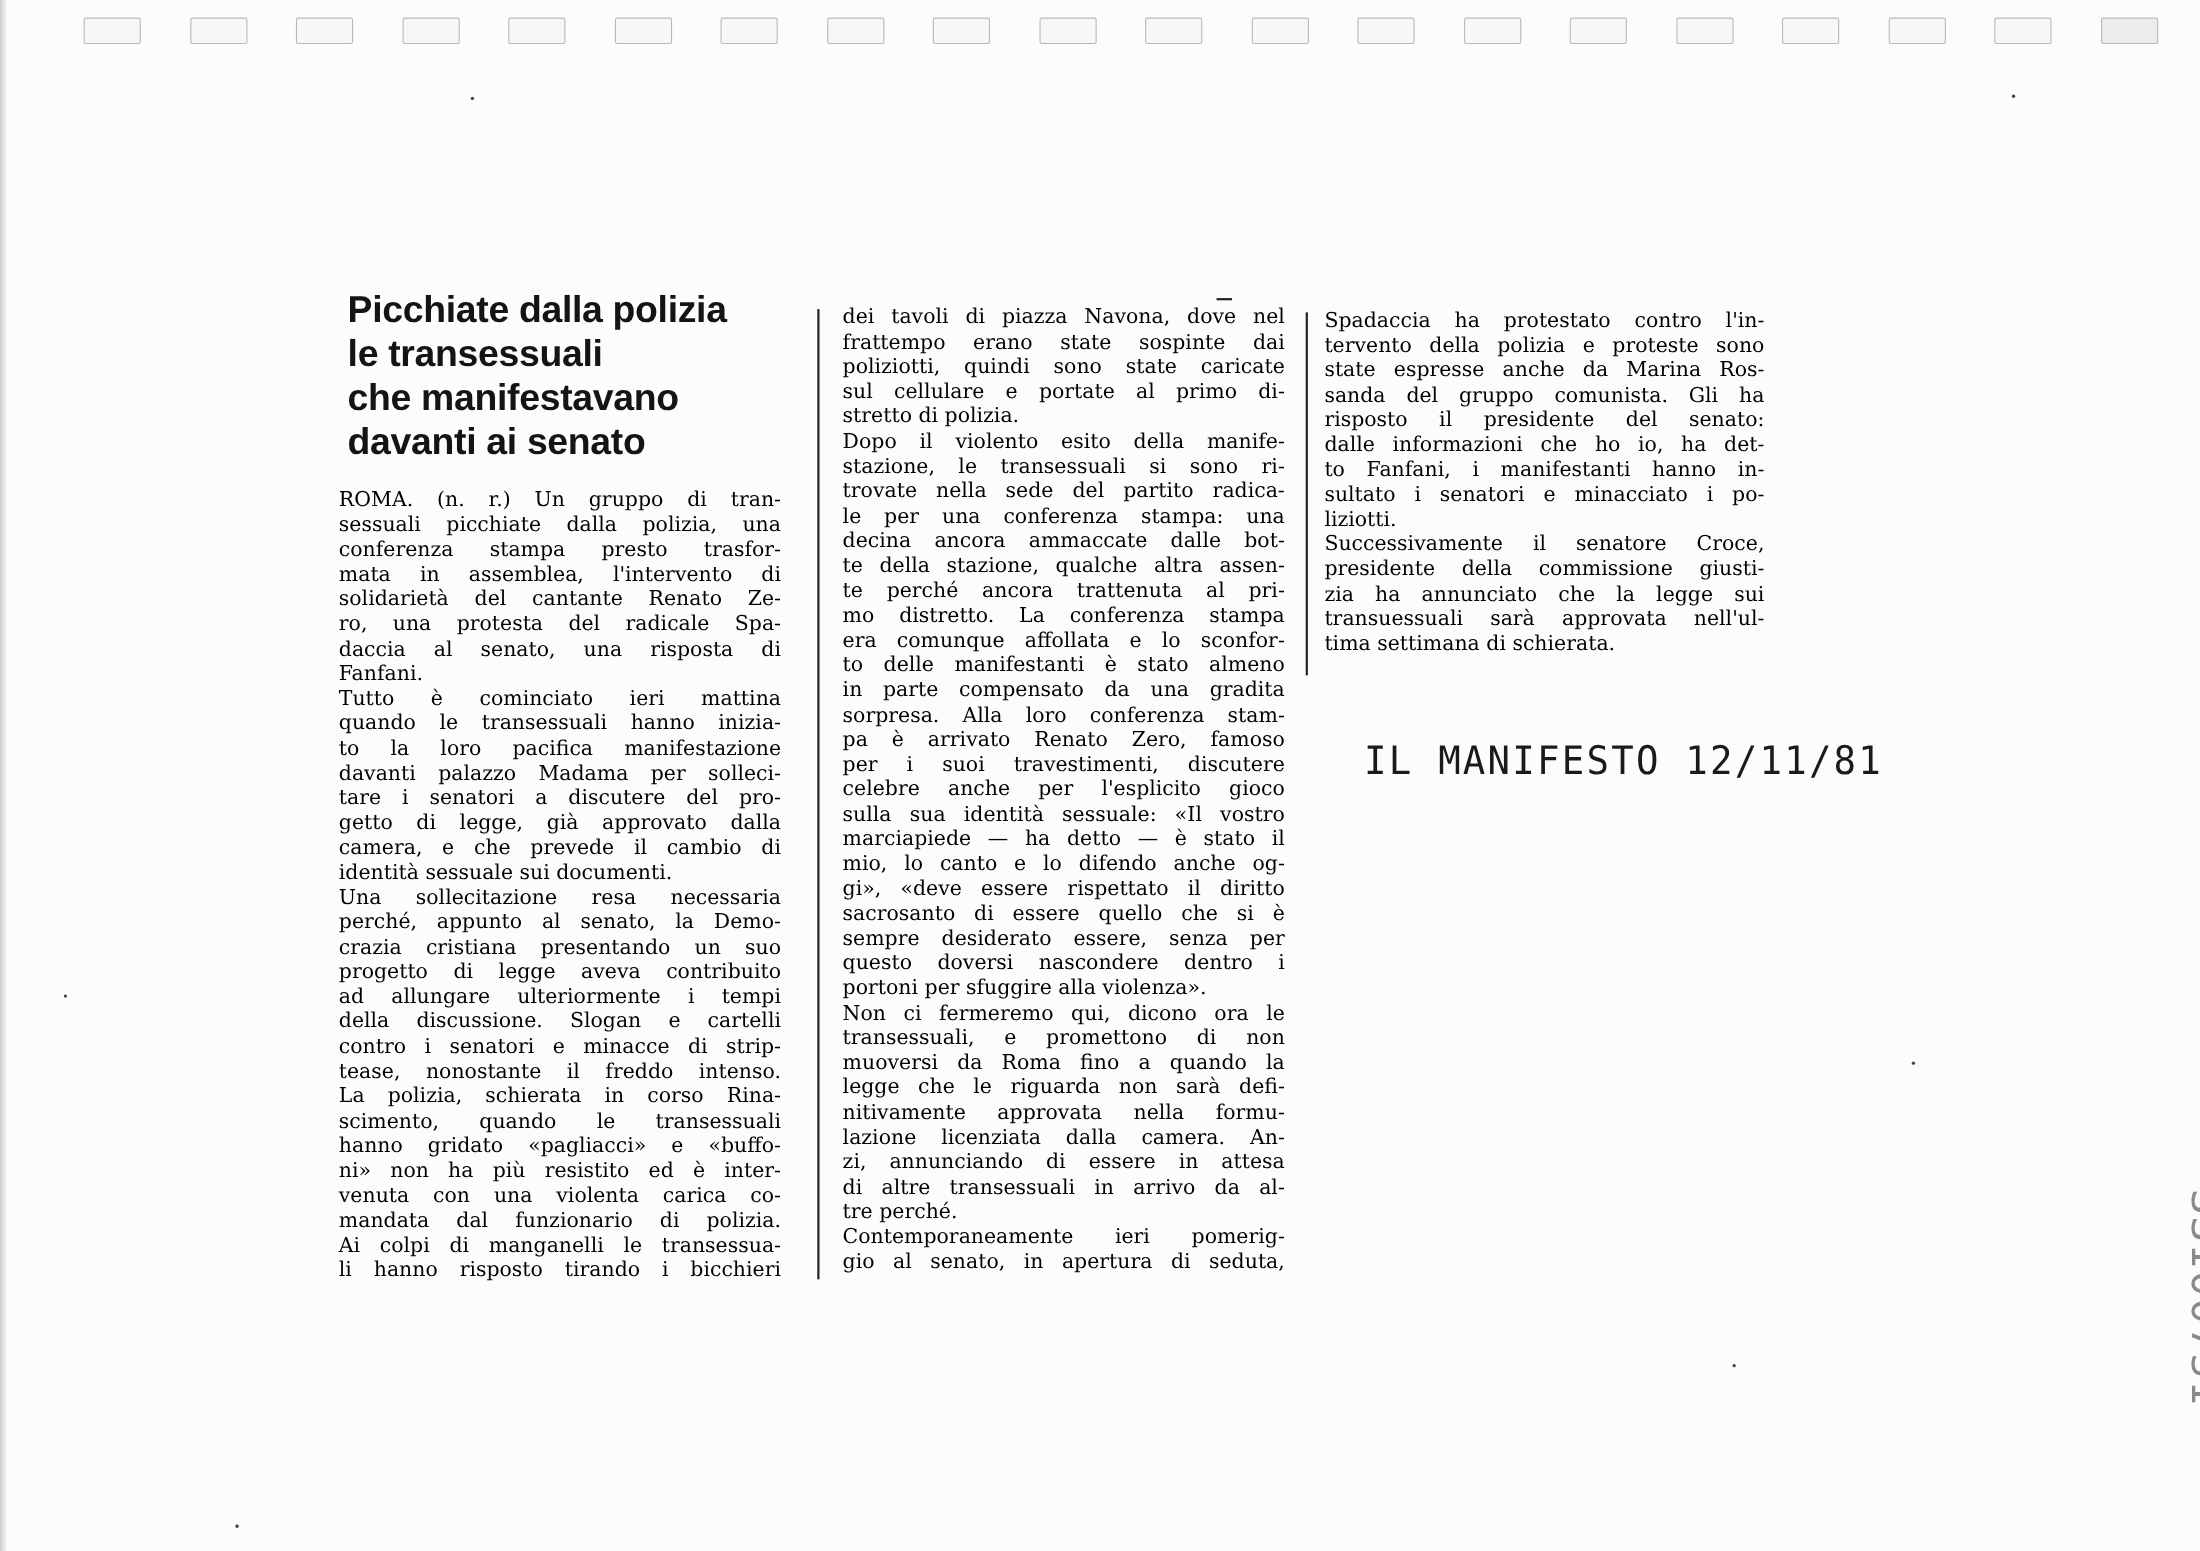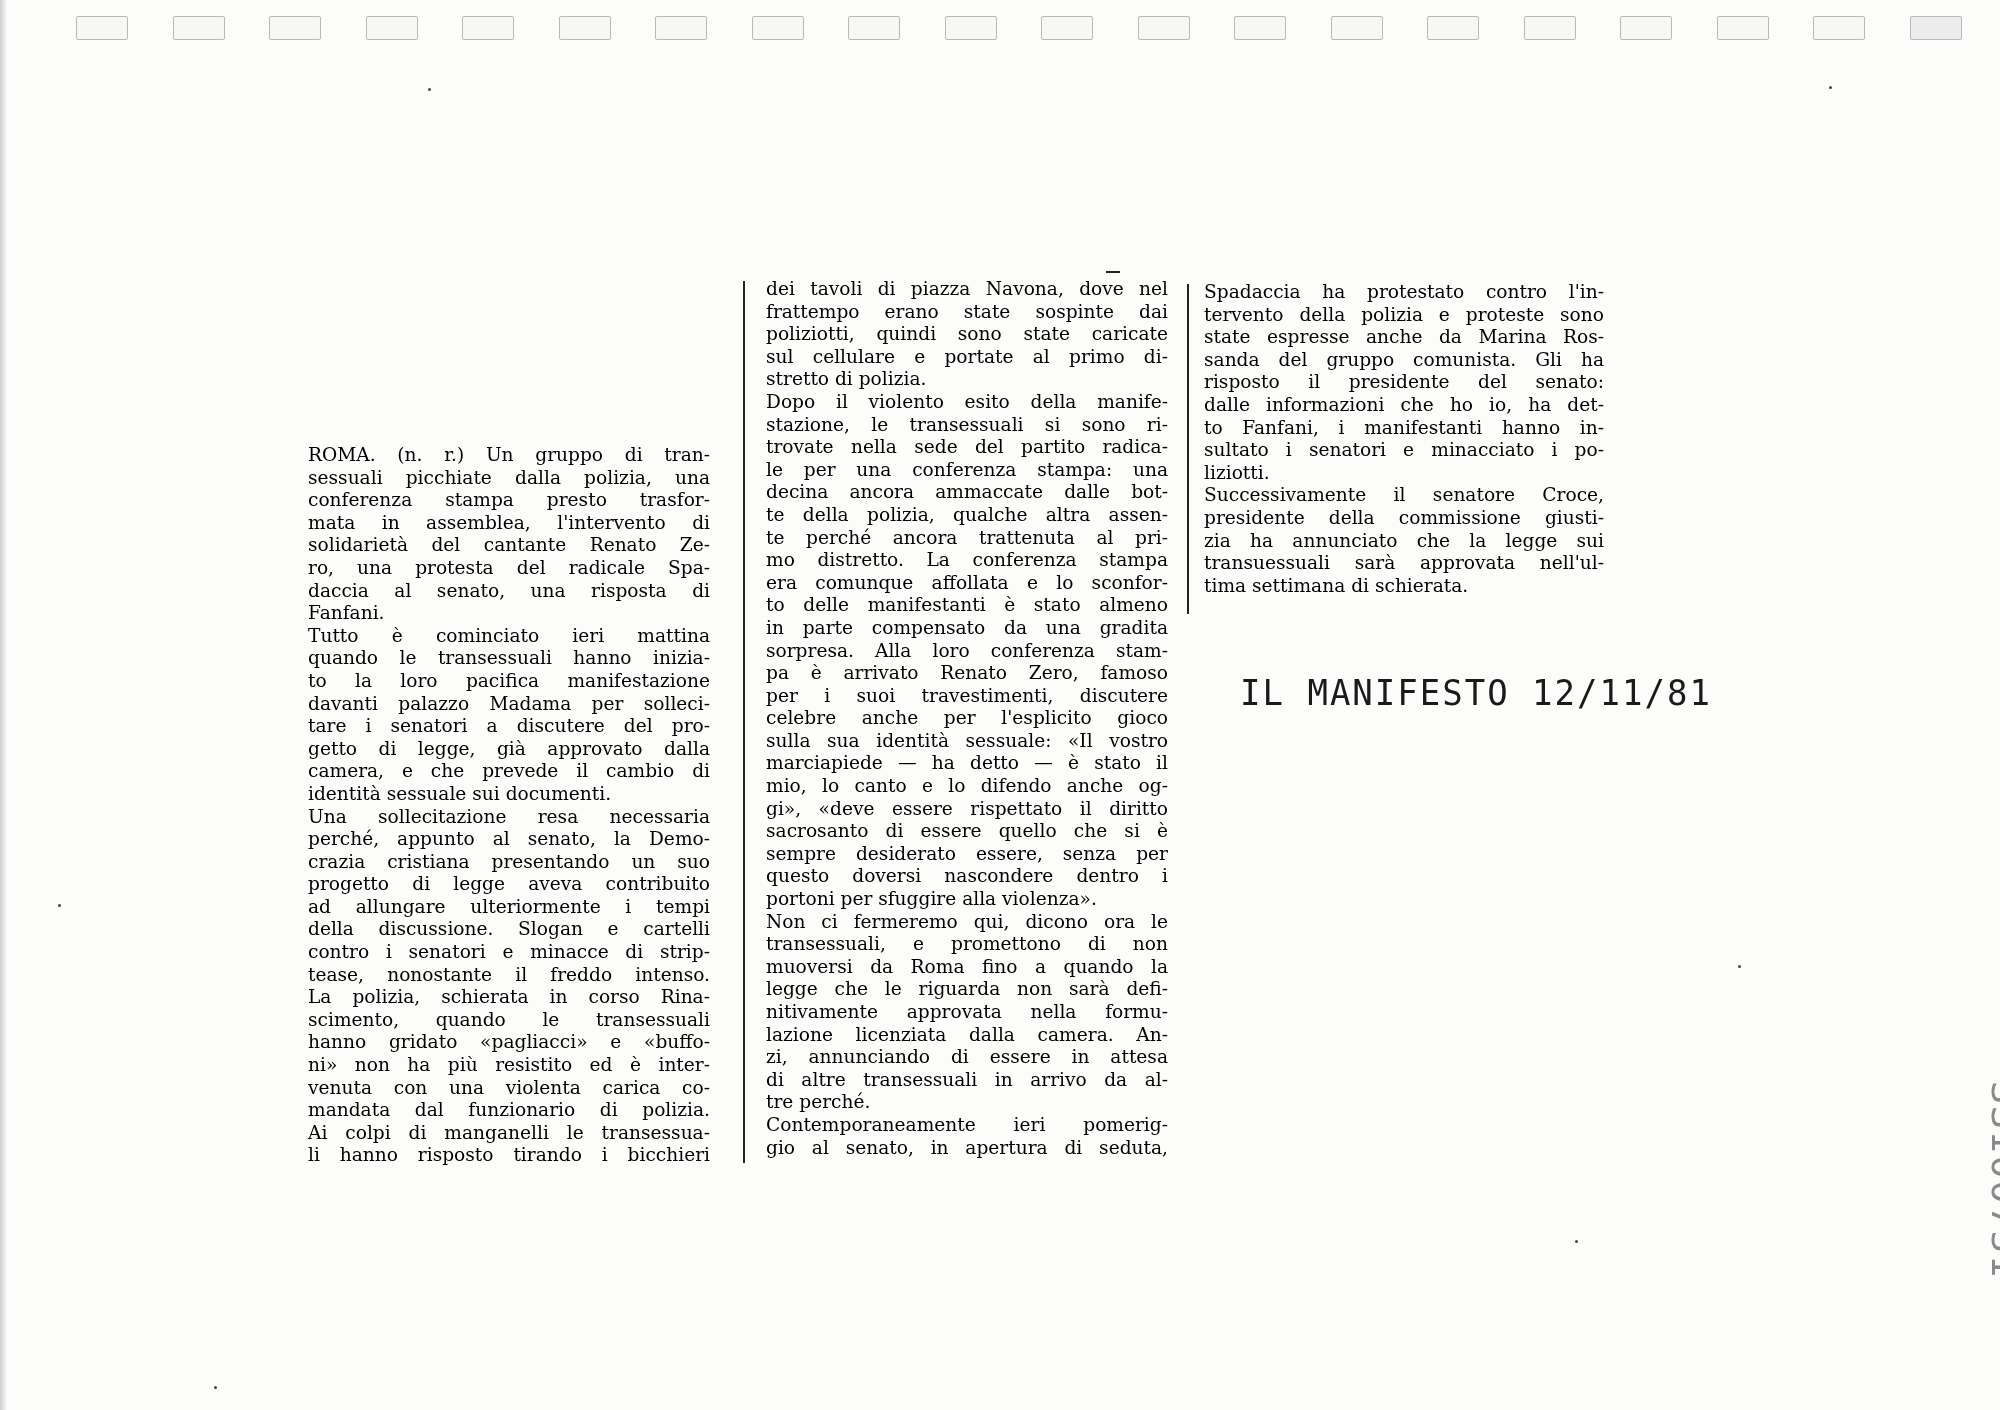--- a/index.html
+++ b/index.html
@@ -46,20 +46,26 @@
       <div class="hole" style="left: 1234px;"></div>
       <div class="hole" style="left: 1330.5px;"></div>
       <div class="hole" style="left: 1427px;"></div>
       <div class="hole" style="left: 1523.5px;"></div>
       <div class="hole" style="left: 1620px;"></div>
       <div class="hole" style="left: 1716.5px;"></div>
       <div class="hole" style="left: 1813px;"></div>
       <div class="hole last" style="left: 1909.5px;"></div>
     </div>
 
+  <div class="headline" id="headline">
+      <div>Picchiate dalla polizia</div>
+      <div>le transessuali</div>
+      <div>che manifestavano</div>
+      <div>davanti ai senato</div>
+    </div>
 
   <div class="dash"></div>
   <div class="rule" id="rule1"></div>
   <div class="rule" id="rule2"></div>
 
   <div class="col" id="col1">
       <span class="ln">ROMA. (n. r.) Un gruppo di tran-</span>
       <span class="ln">sessuali picchiate dalla polizia, una</span>
       <span class="ln">conferenza stampa presto trasfor-</span>
       <span class="ln">mata in assemblea, l'intervento di</span>
@@ -96,21 +102,21 @@
       <span class="ln">dei tavoli di piazza Navona, dove nel</span>
       <span class="ln">frattempo erano state sospinte dai</span>
       <span class="ln">poliziotti, quindi sono state caricate</span>
       <span class="ln">sul cellulare e portate al primo di-</span>
       <span class="ln last">stretto di polizia.</span>
       <span class="ln">Dopo il violento esito della manife-</span>
       <span class="ln">stazione, le transessuali si sono ri-</span>
       <span class="ln">trovate nella sede del partito radica-</span>
       <span class="ln">le per una conferenza stampa: una</span>
       <span class="ln">decina ancora ammaccate dalle bot-</span>
-      <span class="ln">te della polizia, qualche altra assen-</span>
+      <span class="ln">te della stazione, qualche altra assen-</span>
       <span class="ln">te perché ancora trattenuta al pri-</span>
       <span class="ln">mo distretto. La conferenza stampa</span>
       <span class="ln">era comunque affollata e lo sconfor-</span>
       <span class="ln">to delle manifestanti è stato almeno</span>
       <span class="ln">in parte compensato da una gradita</span>
       <span class="ln">sorpresa. Alla loro conferenza stam-</span>
       <span class="ln">pa è arrivato Renato Zero, famoso</span>
       <span class="ln">per i suoi travestimenti, discutere</span>
       <span class="ln">celebre anche per l'esplicito gioco</span>
       <span class="ln">sulla sua identità sessuale: «Il vostro</span>

